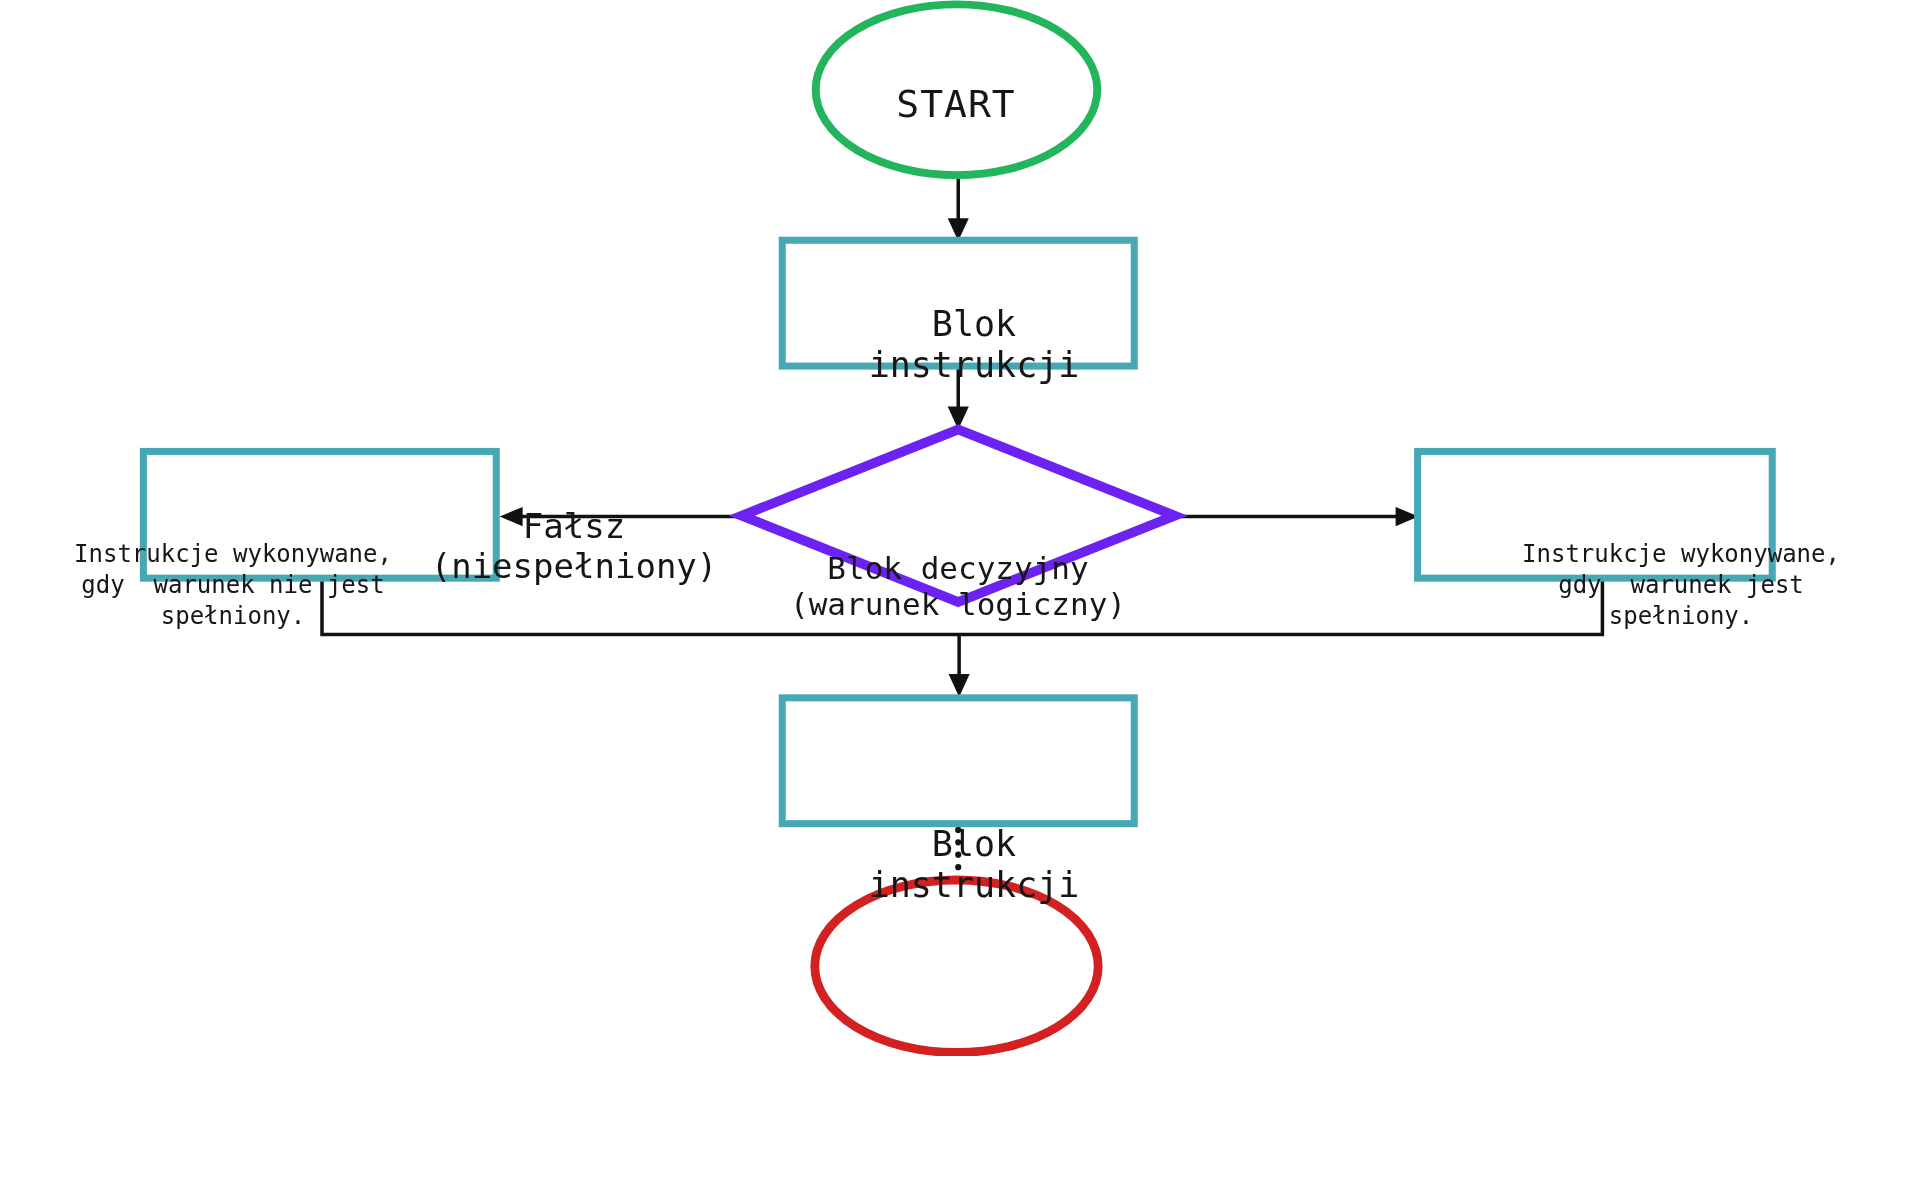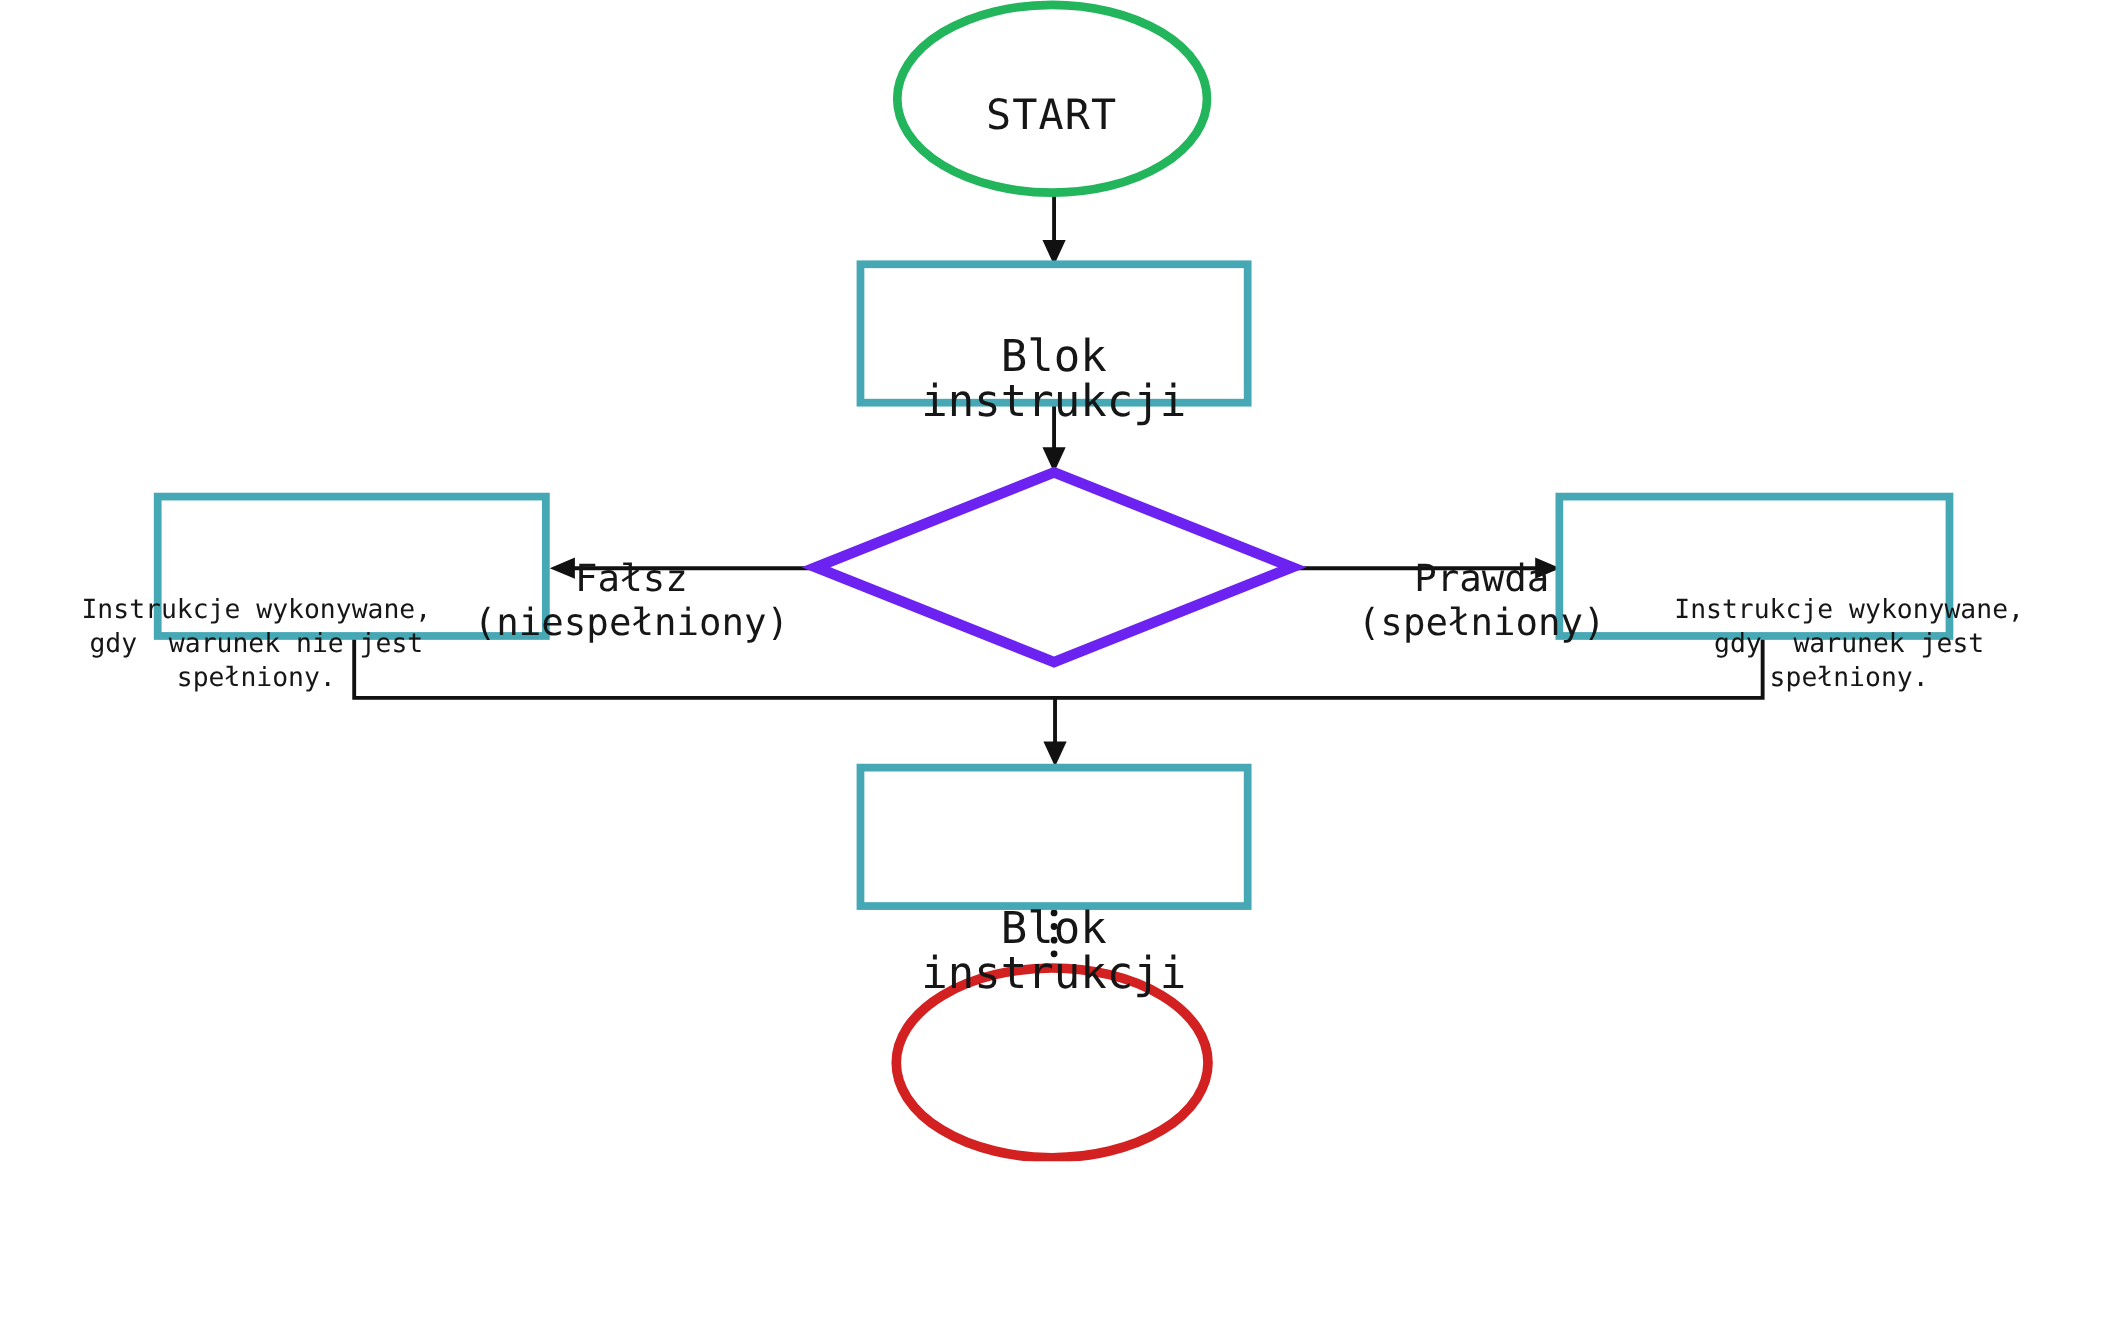--- a/index.html
+++ b/index.html
@@ -20,21 +20,21 @@
   .stage svg{position:absolute;left:0;top:0;width:100%;height:100%;}
   .label{
     position:absolute;
     transform:translate(-50%,-50%);
     white-space:pre;
     text-align:center;
     color:var(--ink);
     font-family:"DejaVu Sans Mono","Liberation Mono",monospace;
   }
   .lbl-terminal{font-size:38px;line-height:44px;font-weight:500;letter-spacing:1px;}
-  .lbl-block{font-size:40px;line-height:41px;}
+  .lbl-block{font-size:35px;line-height:41px;margin-left:16px;}
   .lbl-decision{font-size:31px;line-height:36px;}
   .lbl-branch{font-size:34px;line-height:40px;}
   .lbl-sidebox{font-size:24px;line-height:31px;}
 </style>
 </head>
 <body>
 
 <div class="stage">
 
   <svg viewBox="0 0 1920 1200" aria-hidden="true">
@@ -67,23 +67,23 @@
   </svg>
 
   <div class="label lbl-terminal" style="left:956px;top:104px;">START</div>
 
   <div class="label lbl-block" style="left:958px;top:345px;">Blok
 instrukcji</div>
 
   <div class="label lbl-branch" style="left:574px;top:546px;">Fałsz
 (niespełniony)</div>
 
+  <div class="label lbl-decision" style="left:958px;top:586px;">Blok decyzyjny
+(warunek logiczny)</div>
 
-  <div class="label lbl-branch" style="left:1347px;top:546px;">Prawda
-(spełniony)</div>
 
   <div class="label lbl-sidebox" style="left:233px;top:585px;">Instrukcje wykonywane,
 gdy  warunek nie jest
 spełniony.</div>
 
   <div class="label lbl-sidebox" style="left:1681px;top:585px;">Instrukcje wykonywane,
 gdy  warunek jest
 spełniony.</div>
 
   <div class="label lbl-block" style="left:958px;top:865px;">Blok

